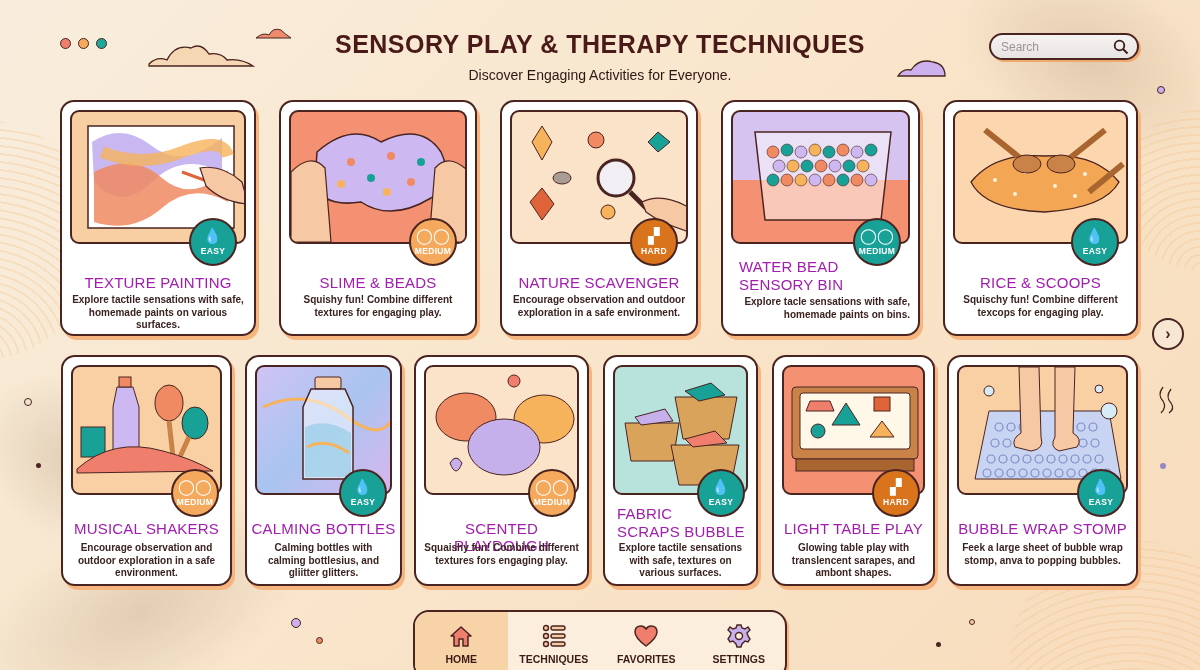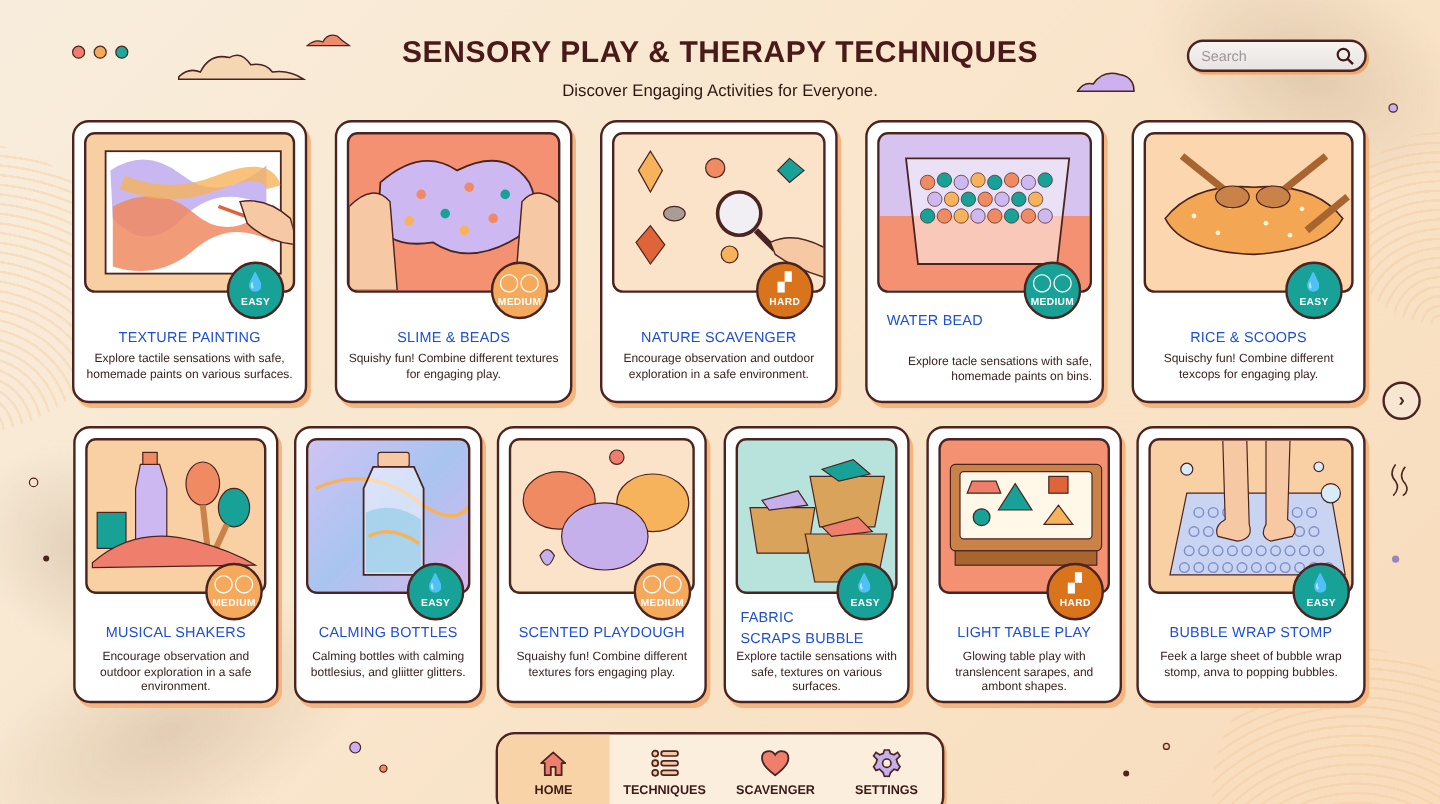--- a/index.html
+++ b/index.html
@@ -17,23 +17,23 @@
 .search{position:absolute;left:989px;top:33px;width:150px;height:27px;border:2px solid #4a2420;border-radius:14px;background:linear-gradient(180deg,#f7f3f1,#e8e4e3);box-shadow:2px 2px 0 #f2a86a;display:flex;align-items:center;padding:0 8px 0 10px}
 .search span.ph{font-size:12px;color:#9d9599;flex:1}
 .card{position:absolute;background:#fff;border:2px solid #4a2420;border-radius:14px;box-shadow:3px 4px 0 #f6b47f}
 .card .img{position:absolute;left:8px;top:8px;right:8px;border:2px solid #4a2420;border-radius:9px;overflow:hidden}
 .badge{position:absolute;width:48px;height:48px;border-radius:50%;border:2px solid #4a2420;display:flex;flex-direction:column;align-items:center;justify-content:center;color:#fff;font-size:8.5px;font-weight:bold;letter-spacing:.3px}
 .badge .ic{font-size:15px;line-height:15px;margin-bottom:3px}
 .badge.easy{background:#18a197}
 .badge.medium{background:#f5a95c}
 .badge.medium.teal{background:#18a197}
 .badge.hard{background:#d9731c}
-.card .name{position:absolute;left:0;right:0;font-size:12px;text-align:center;color:#1d4ed8;letter-spacing:.2px}
+.card .name{position:absolute;left:0;right:0;font-size:15px;text-align:center;color:#a21caf;letter-spacing:.2px}
 .card .name.left{text-align:left;padding-left:16px;line-height:18px}
-.card .desc{position:absolute;left:8px;right:8px;font-size:10px;font-weight:normal;text-align:center;color:#3a2320;line-height:12.5px}
+.card .desc{position:absolute;left:8px;right:8px;font-size:10px;font-weight:bold;text-align:center;color:#3a2320;line-height:12.5px}
 .card .desc.left{text-align:right;padding-left:8px}
 .next{position:absolute;left:1152px;top:318px;width:32px;height:32px;border:2px solid #4a2420;border-radius:50%;background:#f7e7d2;display:flex;align-items:center;justify-content:center;font-size:16px;color:#4a2420;font-weight:bold}
 .nav{position:absolute;left:413px;top:610px;width:374px;height:70px;border:2px solid #4a2420;border-radius:16px;background:#fbeedd;display:flex;overflow:hidden;box-shadow:2px 2px 0 #f6b47f}
 .nav .item{flex:1;display:flex;flex-direction:column;align-items:center;padding-top:12px}
 .nav .item.active{background:#f8d3a8;border-radius:14px 0 0 0}
 .nav .lbl{font-size:10.5px;font-weight:bold;color:#3b1a17;margin-top:5px}
 svg{display:block}
 </style>
 </head>
 <body>
@@ -177,20 +177,21 @@
           <circle cx="138" cy="68" r="6" fill="#cdb8f2"></circle>
         </g>
       </svg>
   </div>
   <div class="badge medium teal" style="left:130px;top:116px">
       <span class="ic">◯◯</span>
       <span>MEDIUM</span>
     </div>
   <div class="name left" style="top:156px">
       <div>WATER BEAD</div>
+      <div>SENSORY BIN</div>
     </div>
   <div class="desc left" style="top:194px">Explore tacle sensations with safe, homemade paints on bins.</div>
 </div>
 
 <div class="card" style="left:943px;top:100px;width:195px;height:236px">
   <div class="img" style="height:134px;background:#fbd6ae">
     <svg width="175" height="130" viewBox="0 0 175 130">
         <path d="M16 70 Q40 40 90 44 Q140 40 164 70 Q150 96 90 100 Q30 98 16 70Z" fill="#f3a654" stroke="#4a2420" stroke-width="1.3"></path>
         <g fill="#fff3dc">
           <circle cx="40" cy="68" r="2"></circle>
@@ -390,21 +391,21 @@
           <rect x="10" y="10" width="14" height="4" rx="2"></rect>
           <rect x="10" y="18" width="14" height="4" rx="2"></rect>
         </g>
       </svg>
     <span class="lbl">TECHNIQUES</span>
   </div>
   <div class="item">
     <svg width="26" height="24" viewBox="0 0 26 24">
         <path d="M13 22 Q2 14 2 8 Q2 2 8 2 Q11 2 13 5 Q15 2 18 2 Q24 2 24 8 Q24 14 13 22Z" fill="#ef7f6c" stroke="#4a2420" stroke-width="1.5"></path>
       </svg>
-    <span class="lbl">SCAVENGER</span>
+    <span class="lbl">FAVORITES</span>
   </div>
   <div class="item">
     <svg width="26" height="24" viewBox="0 0 26 24">
         <g transform="translate(13 12)" fill="#c6b0ec" stroke="#4a2420" stroke-width="1.4">
           <path d="M-2 -11 L2 -11 L3 -8 L6 -7 L9 -9 L11 -6 L8 -3 L9 0 L11 3 L9 6 L6 5 L3 8 L2 11 L-2 11 L-3 8 L-6 5 L-9 6 L-11 3 L-9 0 L-8 -3 L-11 -6 L-9 -9 L-6 -7 L-3 -8Z"></path>
           <circle r="3.5" fill="#fbeedd"></circle>
         </g>
       </svg>
     <span class="lbl">SETTINGS</span>
   </div>

